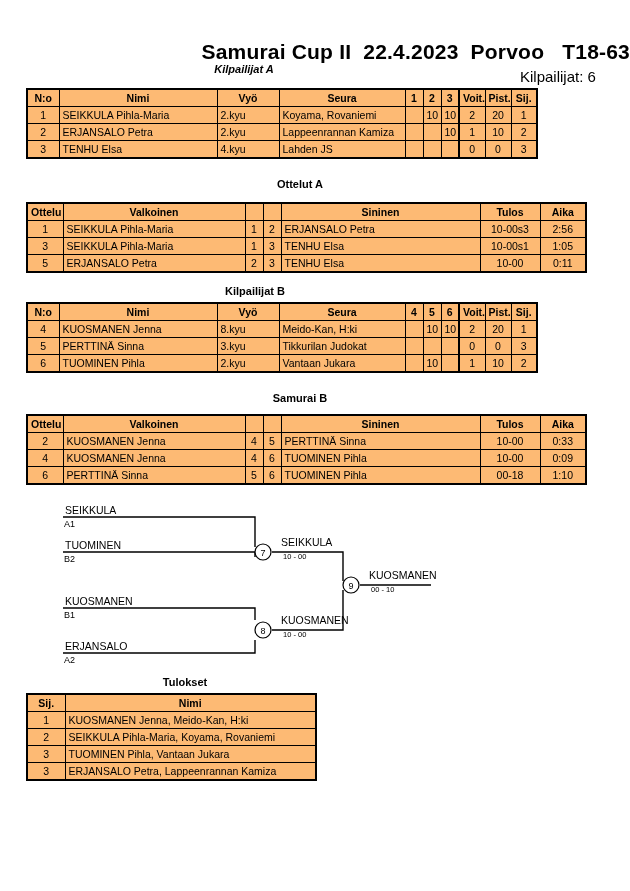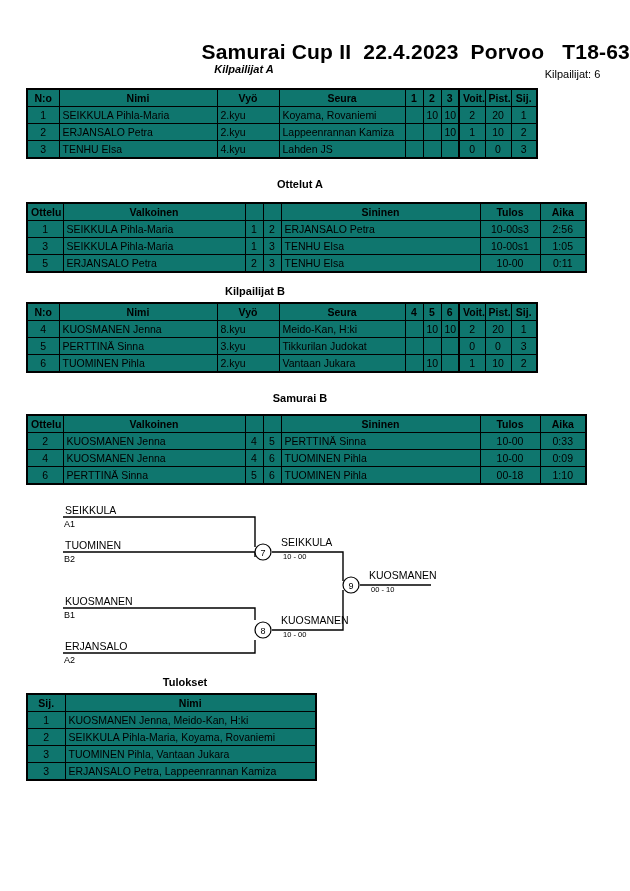--- a/index.html
+++ b/index.html
@@ -27,41 +27,40 @@
     font-weight: bold;
     letter-spacing: 0.2px;
     white-space: pre;
   }
 
   #entry-count {
     position: absolute;
     top: 68px;
     left: 520px;
     width: 105px;
-    text-align: center;
-    font-size: 11px;
+    font-size: 15px;
     font-weight: normal;
   }
 
   
   .section-caption {
     position: absolute;
     font-size: 11px;
     font-weight: bold;
     text-align: center;
     white-space: nowrap;
   }
 
   
   table.grid {
     position: absolute;
     border-collapse: collapse;
     border: 2px solid #000;
     font-size: 10.5px;
-    background: #0f766e;
+    background: #fdba74;
     table-layout: fixed;
   }
   table.grid th, table.grid td {
     border: 1px solid #000;
     padding: 0 3px;
     height: 16px;
     line-height: 16px;
     overflow: hidden;
     white-space: nowrap;
     font-weight: normal;

